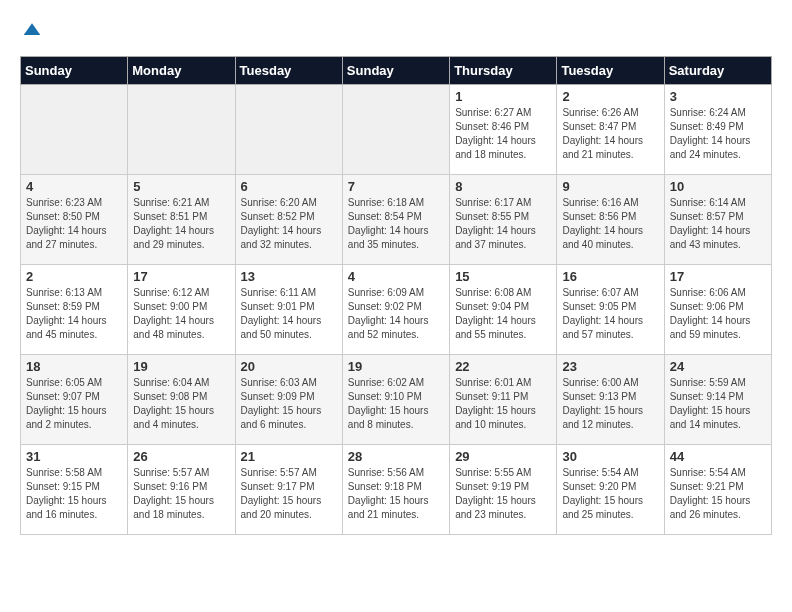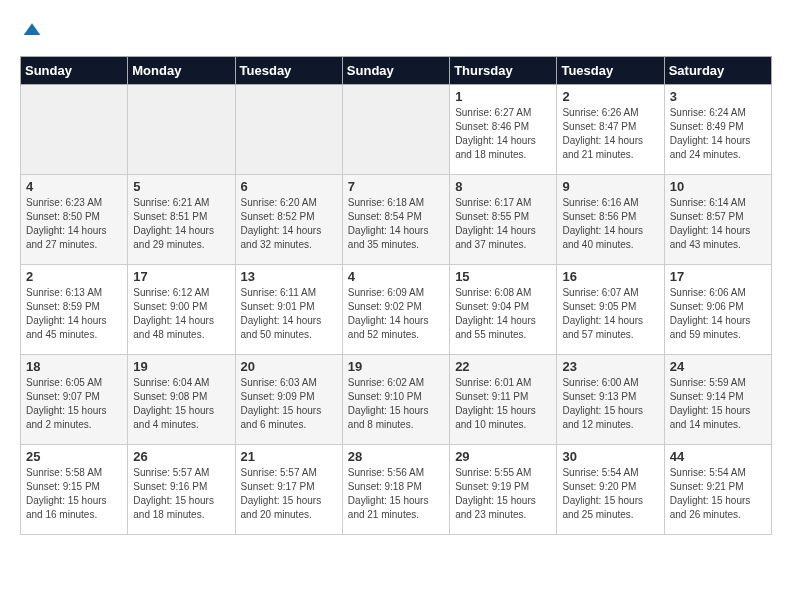--- a/index.html
+++ b/index.html
@@ -238,21 +238,21 @@
           <span class="day-num">23</span>
           <div class="day-info">Sunrise: 6:00 AM<br>Sunset: 9:13 PM<br>Daylight: 15 hours and 12 minutes.</div>
         </td>
         <td>
           <span class="day-num">24</span>
           <div class="day-info">Sunrise: 5:59 AM<br>Sunset: 9:14 PM<br>Daylight: 15 hours and 14 minutes.</div>
         </td>
       </tr>
       <tr>
         <td>
-          <span class="day-num">25</span>
+          <span class="day-num">31</span>
           <div class="day-info">Sunrise: 5:58 AM<br>Sunset: 9:15 PM<br>Daylight: 15 hours and 16 minutes.</div>
         </td>
         <td>
           <span class="day-num">26</span>
           <div class="day-info">Sunrise: 5:57 AM<br>Sunset: 9:16 PM<br>Daylight: 15 hours and 18 minutes.</div>
         </td>
         <td>
           <span class="day-num">21</span>
           <div class="day-info">Sunrise: 5:57 AM<br>Sunset: 9:17 PM<br>Daylight: 15 hours and 20 minutes.</div>
         </td>

